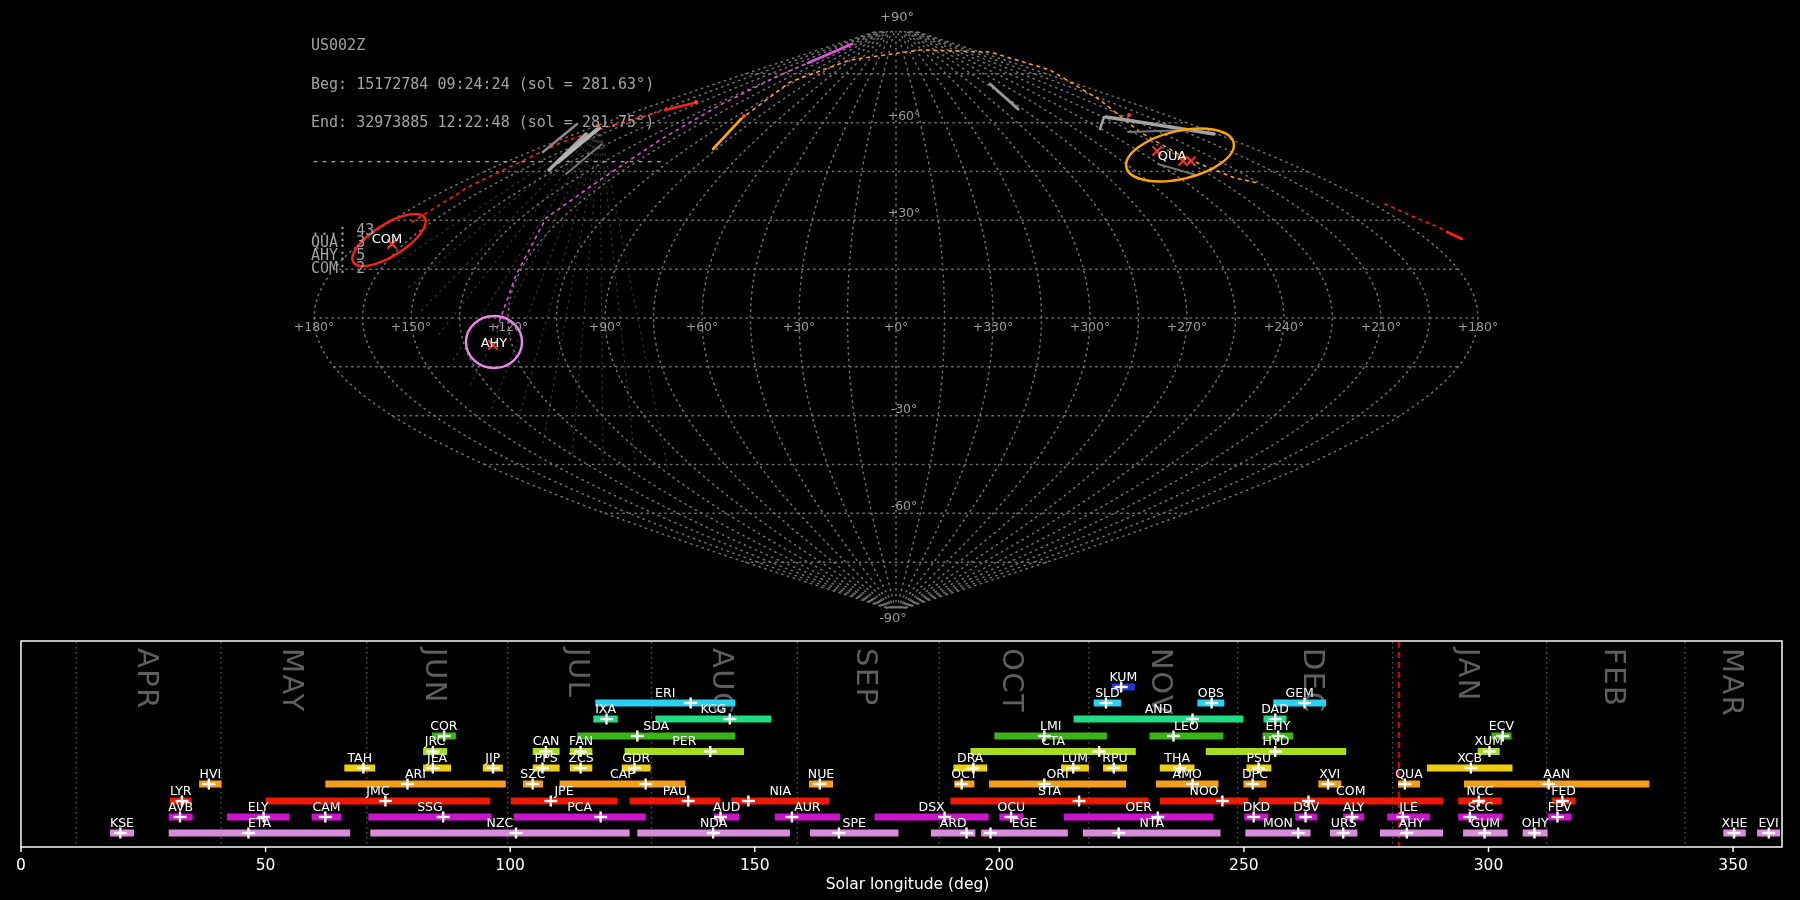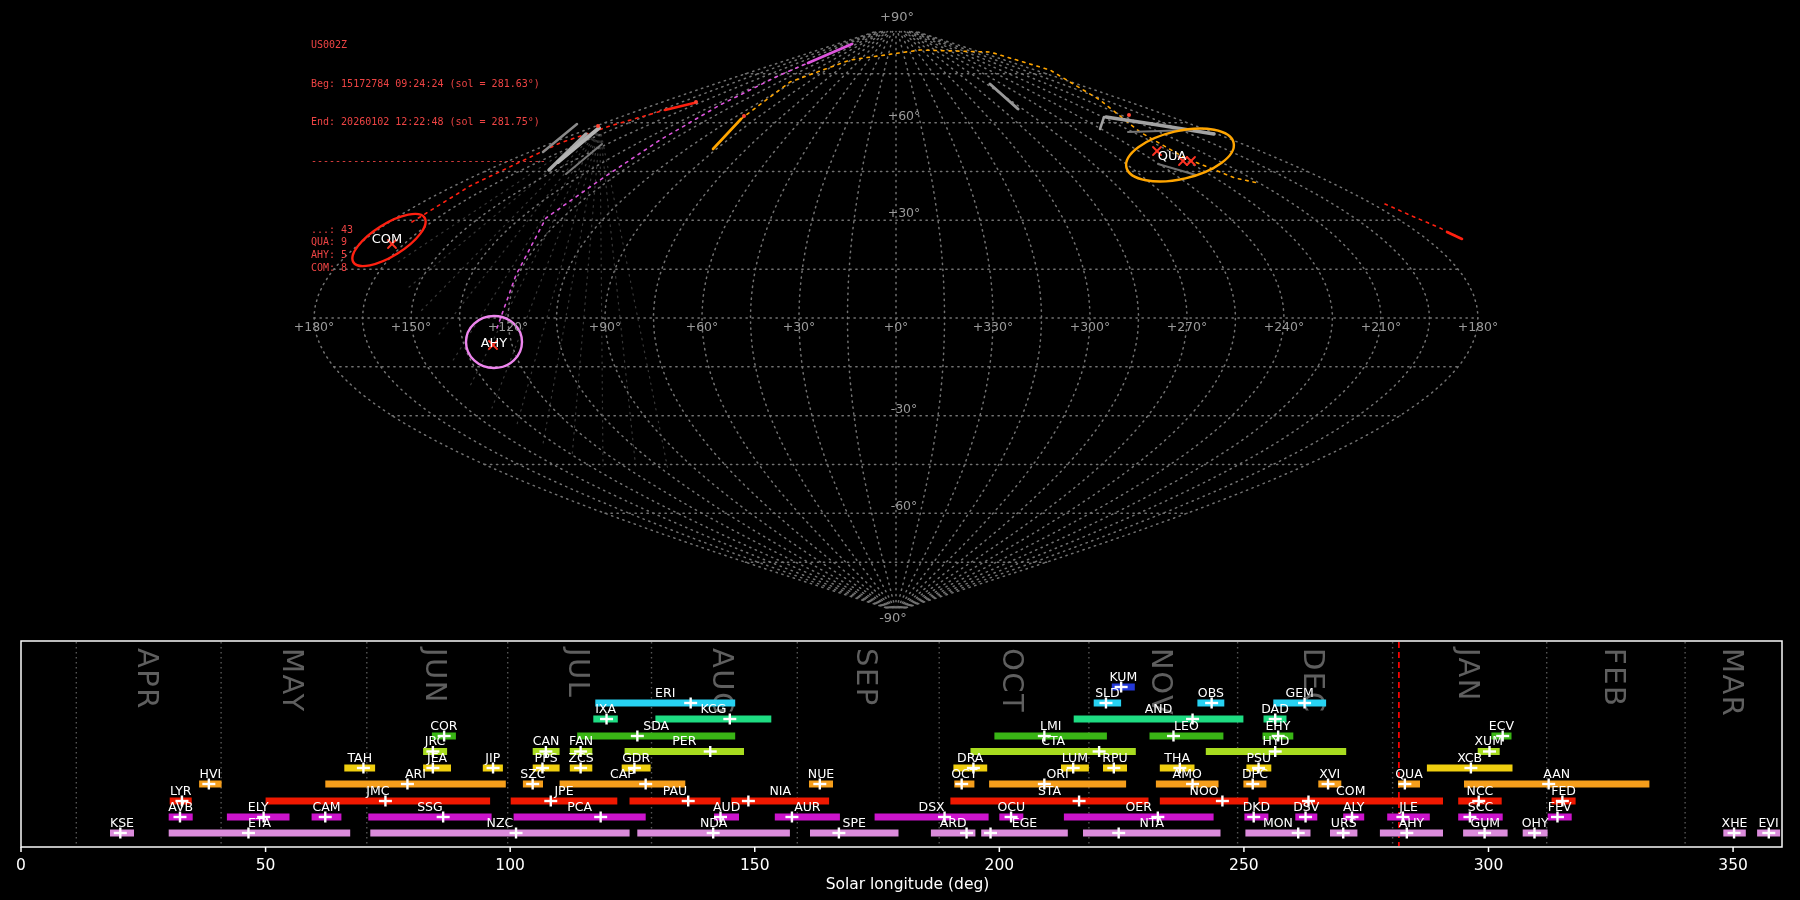--- a/index.html
+++ b/index.html
@@ -1,21 +1,21 @@
 <!DOCTYPE html>
 <html><head>
 <meta charset="utf-8">
 <style>
   html,body{margin:0;padding:0;background:#000;}
   .stage{position:relative;width:1800px;height:900px;background:#000;overflow:hidden;
          font-family:"DejaVu Sans","Liberation Sans",sans-serif;}
   svg{position:absolute;left:0;top:0;}
-  .hdr{position:absolute;left:311px;top:13px;color:#ef4444;
+  .hdr{position:absolute;left:311px;top:13px;color:#a3a3a3;
        font-family:"DejaVu Sans Mono","Liberation Mono",monospace;
-       font-size:10px;line-height:12.9px;white-space:pre;}
+       font-size:15px;line-height:12.9px;white-space:pre;}
   .hdr .gap{height:4px;}
 </style>
 </head>
 <body>
 
 <div class="stage">
   <svg id="plot" width="1800" height="900" viewBox="0 0 1800 900">
       <g stroke="#8f8f8f" fill="none" stroke-width="1.5" stroke-dasharray="1.3 4.7" stroke-linecap="round" opacity="0.8">
         <path d="M885.8 607.7L855.4 598.0L825.1 588.2L794.9 578.4L765.1 568.7L735.6 558.9L706.5 549.1L678.0 539.4L650.0 529.6L622.8 519.8L596.3 510.1L570.6 500.3L545.7 490.5L521.9 480.8L499.1 471.0L477.3 461.2L456.8 451.5L437.4 441.7L419.3 431.9L402.4 422.2L387.0 412.4L372.9 402.6L360.3 392.9L349.1 383.1L339.4 373.3L331.3 363.6L324.7 353.8L319.7 344.0L316.2 334.3L314.4 324.5L314.1 314.7L315.4 305.0L318.3 295.2L322.8 285.4L328.9 275.7L336.6 265.9L345.7 256.1L356.4 246.4L368.5 236.6L382.1 226.8L397.1 217.1L413.5 207.3L431.2 197.5L450.2 187.8L470.4 178.0L491.7 168.2L514.2 158.5L537.7 148.7L562.2 138.9L587.6 129.2L613.8 119.4L640.9 109.6L668.6 99.9L696.9 90.1L725.8 80.3L755.2 70.6L785.0 60.8L815.0 51.0L845.3 41.3L875.7 31.5"></path>
         <path d="M886.7 607.7L858.8 598.0L831.0 588.2L803.4 578.4L776.0 568.7L748.9 558.9L722.3 549.1L696.1 539.4L670.5 529.6L645.5 519.8L621.2 510.1L597.7 500.3L574.9 490.5L553.1 480.8L532.2 471.0L512.2 461.2L493.4 451.5L475.6 441.7L459.0 431.9L443.6 422.2L429.4 412.4L416.5 402.6L404.9 392.9L394.7 383.1L385.8 373.3L378.4 363.6L372.3 353.8L367.7 344.0L364.5 334.3L362.8 324.5L362.6 314.7L363.8 305.0L366.5 295.2L370.6 285.4L376.2 275.7L383.2 265.9L391.6 256.1L401.4 246.4L412.5 236.6L425.0 226.8L438.7 217.1L453.7 207.3L469.9 197.5L487.3 187.8L505.8 178.0L525.4 168.2L546.0 158.5L567.5 148.7L590.0 138.9L613.3 129.2L637.4 119.4L662.1 109.6L687.5 99.9L713.5 90.1L740.0 80.3L766.9 70.6L794.2 60.8L821.8 51.0L849.5 41.3L877.4 31.5"></path>
@@ -892,18 +892,18 @@
         <line x1="1488.5" y1="847" x2="1488.5" y2="852" stroke="#fff" stroke-width="1.5"></line>
         <text x="1488.5" y="870" font-size="15.5" fill="#fff" text-anchor="middle" font-family="&quot;DejaVu Sans&quot;,&quot;Liberation Sans&quot;,sans-serif">300</text>
         <line x1="1733.0833333333333" y1="847" x2="1733.0833333333333" y2="852" stroke="#fff" stroke-width="1.5"></line>
         <text x="1733.0833333333333" y="870" font-size="15.5" fill="#fff" text-anchor="middle" font-family="&quot;DejaVu Sans&quot;,&quot;Liberation Sans&quot;,sans-serif">350</text>
         <text x="907.5" y="889" font-size="15.5" fill="#fff" text-anchor="middle" font-family="&quot;DejaVu Sans&quot;,&quot;Liberation Sans&quot;,sans-serif">Solar longitude (deg)</text>
       </g>
     </svg>
   <div class="hdr">
     <div>US002Z</div>
     <div>Beg: 15172784 09:24:24 (sol = 281.63°)</div>
-    <div>End: 20260102 12:22:48 (sol = 281.75°)</div>
+    <div>End: 32973885 12:22:48 (sol = 281.75°)</div>
     <div>---------------------------------------</div>
     <div class="gap"></div>
-    <div id="counts"><div>...: 43</div><div>QUA: 9</div><div>AHY: 5</div><div>COM: 8</div></div>
+    <div id="counts"><div>...: 43</div><div>QUA: 3</div><div>AHY: 5</div><div>COM: 2</div></div>
   </div>
 </div>
 
 </body></html>

